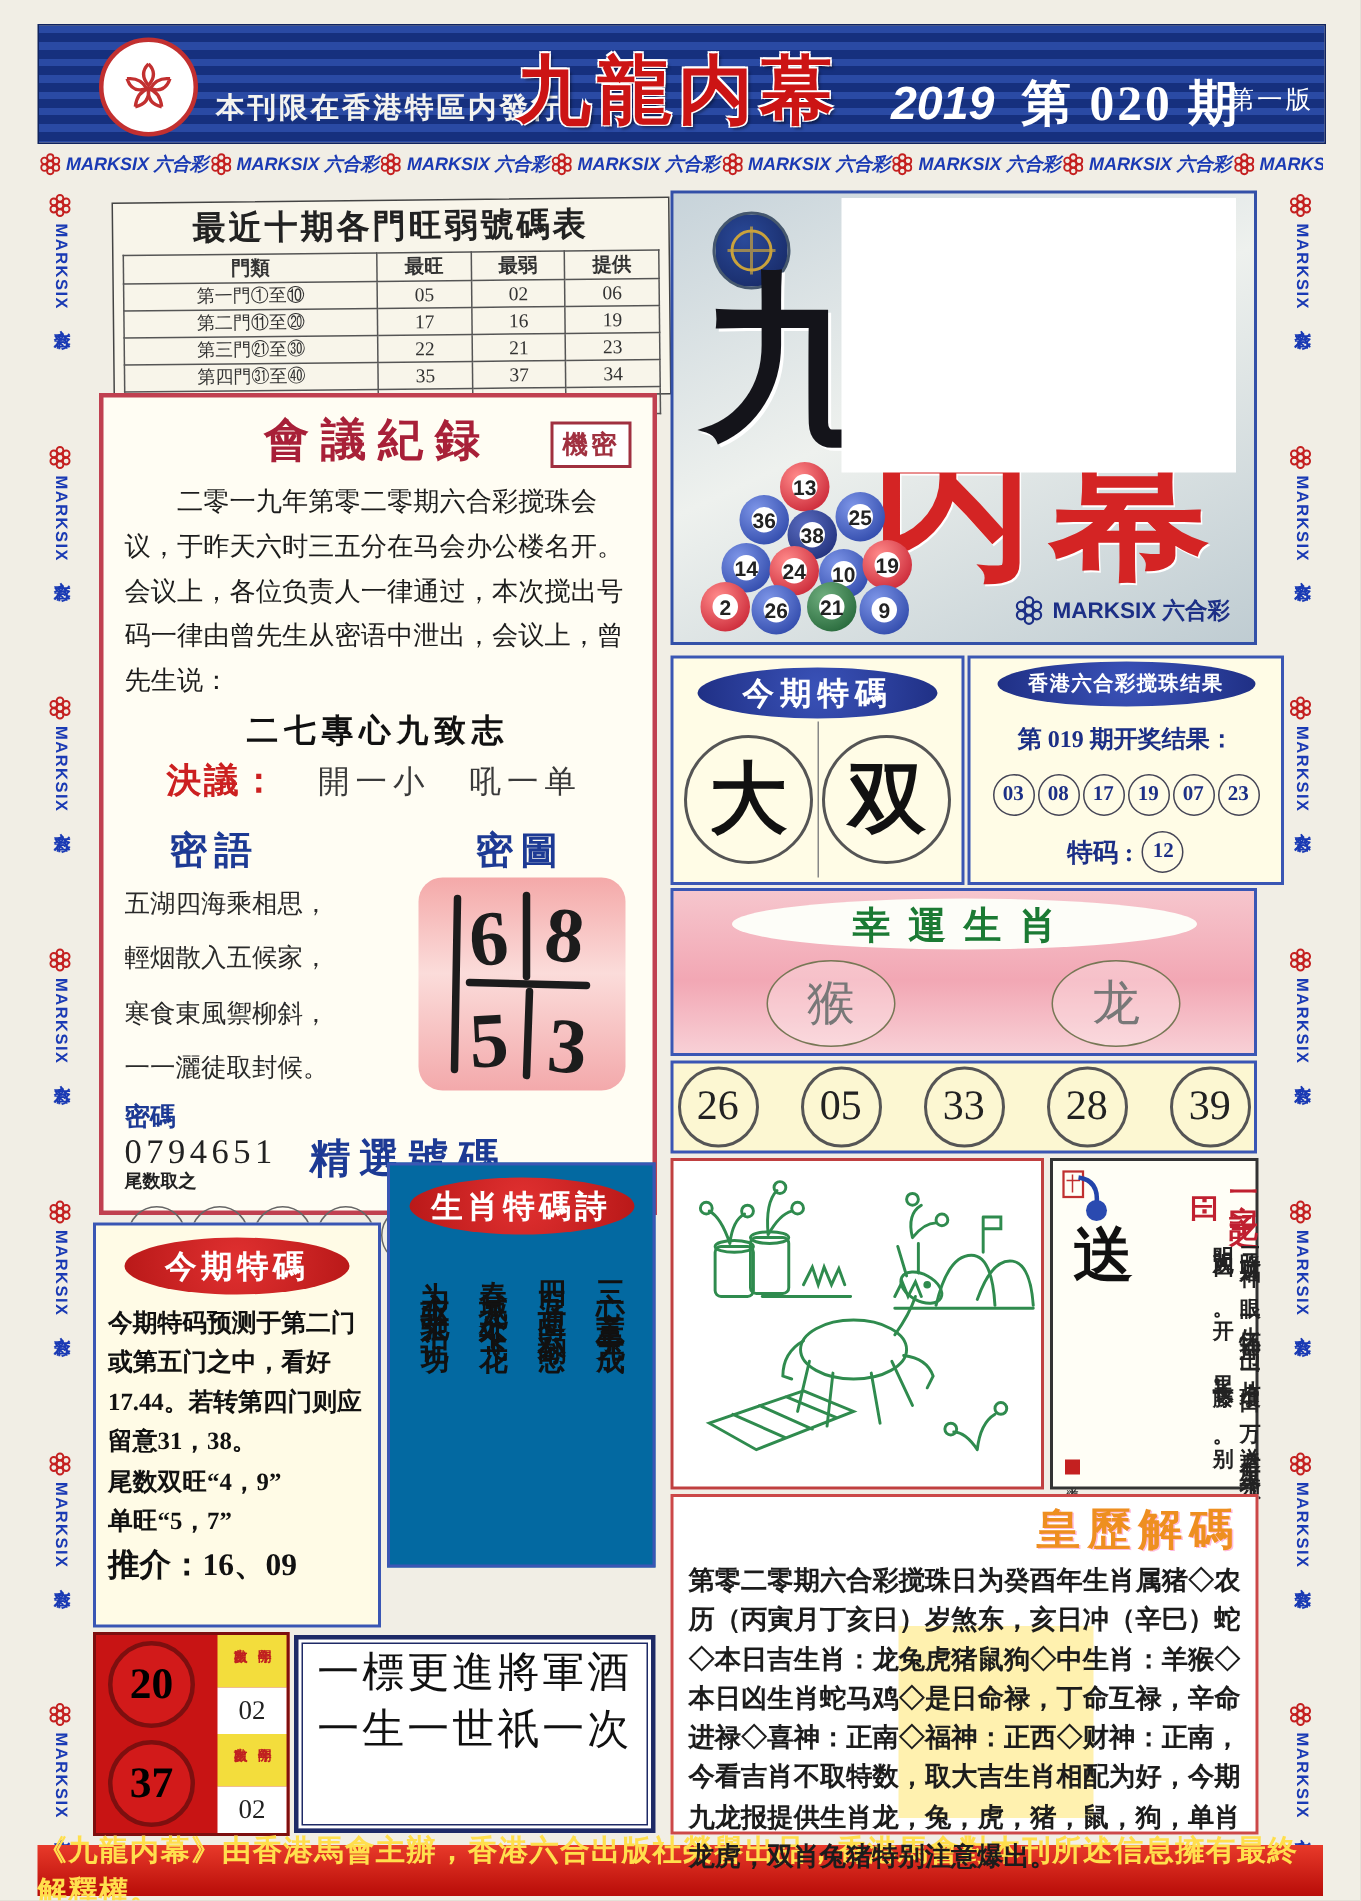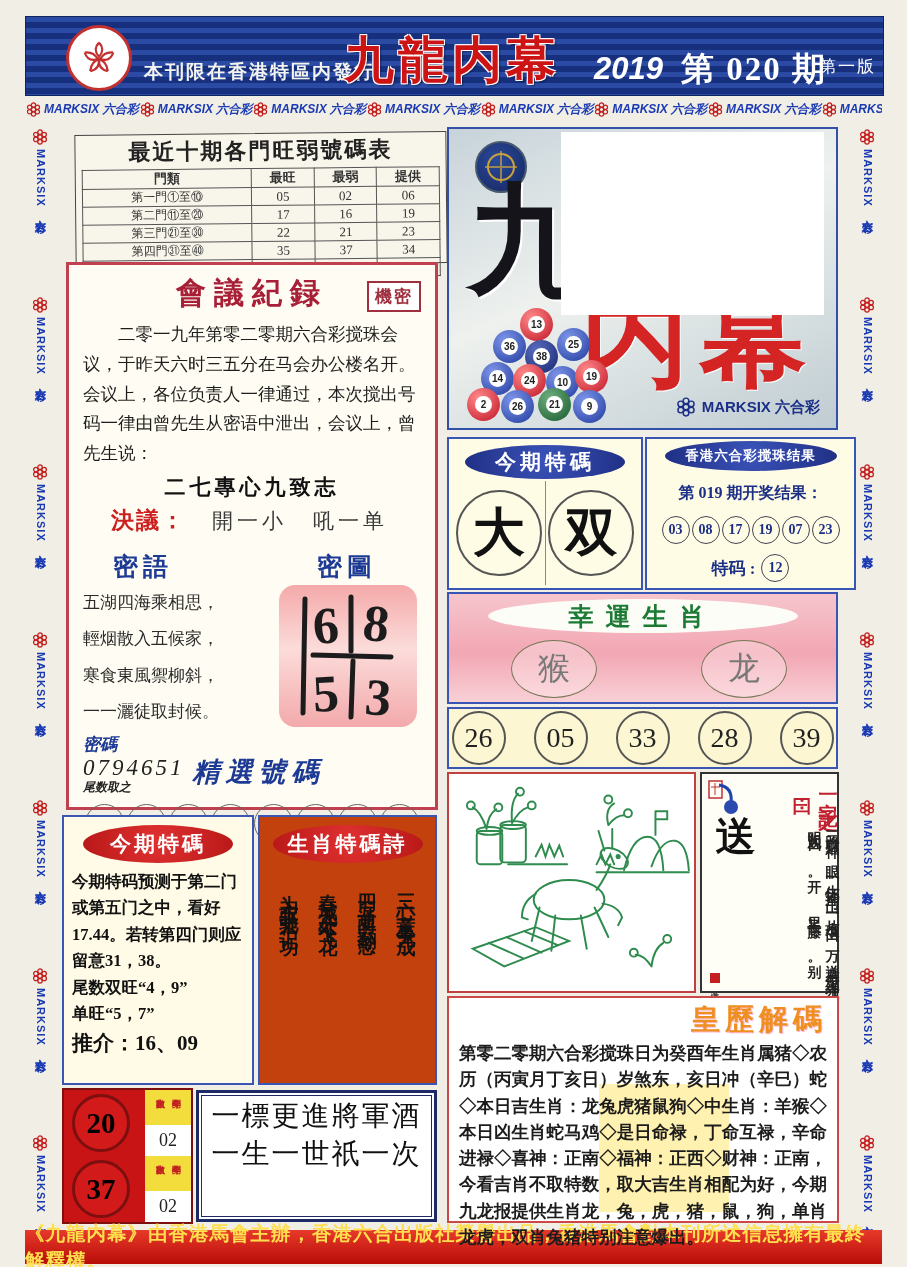--- a/index.html
+++ b/index.html
@@ -48,38 +48,38 @@
   #mt-motto{text-align:center;font-size:21px;font-weight:bold;letter-spacing:4px;margin:4px 0;color:#111;}
   #mt-res{display:flex;align-items:baseline;gap:26px;padding-left:28px;margin:2px 0;}
   #mt-res .lbl{color:#cc2020;font-weight:900;font-size:23px;letter-spacing:2px;}
   #mt-res .val{color:#3a3a3a;font-size:21px;letter-spacing:4px;}
   #mt-labels{display:flex;justify-content:space-between;padding:0 44px 0 30px;margin-top:14px;}
   #mt-labels span{color:#1d3a94;font-weight:900;font-size:25px;letter-spacing:5px;}
   #mt-row{display:flex;justify-content:space-between;align-items:flex-start;margin-top:2px;}
   #mt-poem div{font-size:17px;line-height:2.15;color:#2a2a2a;}
   #mitu{width:138px;height:142px;border-radius:16px;margin-right:4px;
     background:linear-gradient(180deg,#f4a9a9,#fbdcda 45%,#f3a9ab);}
-  #mt-code-row{display:flex;align-items:flex-end;gap:8px;margin-top:2px;font-style:italic;}
+  #mt-code-row{display:flex;align-items:flex-end;gap:22px;margin-top:2px;}
   #mt-code-lbl{color:#1d3a94;font-weight:bold;font-size:17px;}
   #mt-code{font-size:23px;letter-spacing:3px;color:#222;line-height:1;}
   #mt-tail{font-size:12px;font-weight:bold;color:#222;}
   #mt-picks-lbl{color:#1d3a94;font-weight:900;font-size:27px;letter-spacing:6px;padding-bottom:6px;}
   #mt-picks{display:flex;justify-content:space-between;margin-top:8px;padding:0 2px;}
   .pick{width:37px;height:37px;border:1.5px solid #666;border-radius:50%;display:flex;align-items:center;
     justify-content:center;font-size:17px;color:#333;}
   
   .lbox{position:absolute;border:2px solid #3a56b4;box-sizing:border-box;}
   #forecast{left:62px;top:815px;width:192px;height:270px;background:#fffbe6;padding:6px 8px;}
   .oval-badge{width:150px;height:38px;margin:2px auto;background:radial-gradient(circle at 50% 40%,#e03030,#b81818);
     border-radius:50%;display:flex;align-items:center;justify-content:center;color:#fff;font-weight:900;
     font-size:21px;letter-spacing:3px;}
   #fc-p1{font-size:16.5px;font-weight:600;line-height:1.6;margin-top:6px;color:#111;}
   .fc-line{font-size:16.5px;font-weight:600;line-height:1.6;color:#111;}
   #fc-push{font-size:21px;font-weight:600;margin-top:2px;color:#111;}
-  #zpoem{left:258px;top:815px;width:179px;height:270px;background:#c2410c;padding:6px 6px;}
+  #zpoem{left:258px;top:775px;width:179px;height:270px;background:#0369a1;padding:6px 6px;}
   #zp-cols{display:flex;justify-content:center;gap:13px;margin-top:16px;}
   .zp-col{writing-mode:vertical-rl;font-size:19px;font-weight:bold;letter-spacing:7px;color:#111;height:200px;}
   
   #stats{position:absolute;left:62px;top:1088px;width:131px;height:136px;background:#c81414;
     border:2px solid #7d0f0f;box-sizing:border-box;display:flex;flex-direction:column;}
   .st-row{flex:1;display:flex;align-items:center;}
   .st-circle{width:52px;height:52px;margin-left:8px;border-radius:50%;border:3px solid #7d0f0f;
     background:#d21a1a;display:flex;align-items:center;justify-content:center;font-size:29px;font-weight:bold;color:#000;}
   .st-right{margin-left:auto;width:46px;height:100%;display:flex;flex-direction:column;}
   .st-head{background:#f3dd3c;flex:1;display:flex;justify-content:center;gap:3px;padding:2px 0;}
@@ -100,21 +100,21 @@
     text-shadow:2px 2px 0 #fff;}
   #mh-overlay{position:absolute;left:112px;top:3px;width:263px;height:183px;background:#fff;z-index:5;}
   #mh-rest{position:absolute;left:132px;top:156px;font-size:108px;font-weight:900;color:#d42424;line-height:1;
     letter-spacing:10px;z-index:4;text-shadow:1px 1px 0 #fff;}
   #mh-brand{position:absolute;right:16px;bottom:10px;display:flex;align-items:center;gap:5px;z-index:6;}
   #mh-brand svg{width:22px;height:22px;}
   #mh-brand span{font-family:"Liberation Sans",sans-serif;font-weight:bold;font-size:15px;color:#1c2f86;}
   #balls{position:absolute;left:14px;bottom:4px;width:165px;height:130px;z-index:6;}
   .ball{position:absolute;width:33px;height:33px;border-radius:50%;display:flex;align-items:center;justify-content:center;}
   .ball .core{width:17px;height:17px;border-radius:50%;background:#fff;display:flex;align-items:center;
-    justify-content:center;font-size:10px;font-weight:bold;color:#222;font-family:"Liberation Sans",sans-serif;}
+    justify-content:center;font-size:14px;font-weight:bold;color:#222;font-family:"Liberation Sans",sans-serif;}
   .ball.red{background:radial-gradient(circle at 35% 30%,#ff8a8a,#c01426);}
   .ball.blue{background:radial-gradient(circle at 35% 30%,#7e96e8,#203a9e);}
   .ball.navy{background:radial-gradient(circle at 35% 30%,#5a6cc0,#16256e);}
   .ball.green{background:radial-gradient(circle at 35% 30%,#6fae7e,#175a2c);}
   
   #special{left:447px;top:437px;width:196px;height:153px;background:#fffce6;padding:4px;}
   .blue-badge{margin:2px auto;background:radial-gradient(circle at 50% 40%,#3a52b8,#1f2f84);
     border-radius:50%;display:flex;align-items:center;justify-content:center;color:#fff;font-weight:900;}
   #sp-badge{width:160px;height:34px;font-size:21px;letter-spacing:4px;}
   #sp-cells{display:flex;height:104px;margin-top:2px;}

